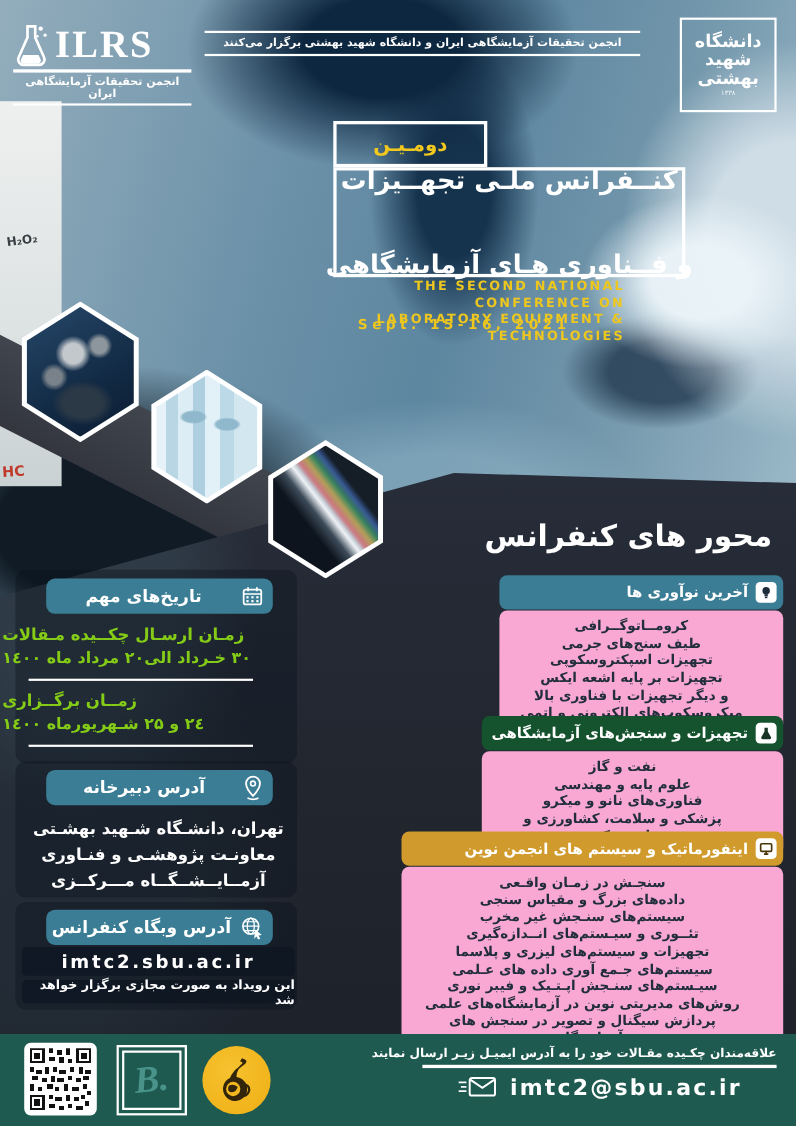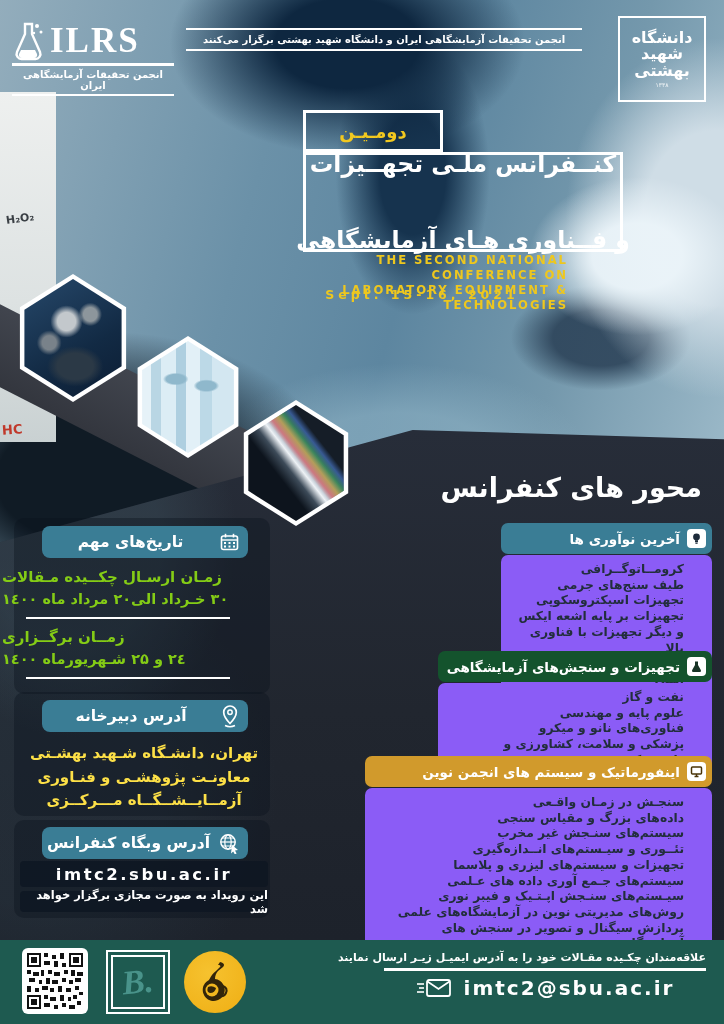--- a/index.html
+++ b/index.html
@@ -98,24 +98,24 @@
   .topics-heading{right:22px;top:472px;color:#fff;font-size:27px;font-weight:bold;}
   .tpanel{position:absolute;right:12px;}
   .tpanel-header{
     height:31px;border-radius:7px;display:flex;flex-direction:row;align-items:center;
     padding:0 6px;box-sizing:border-box;gap:7px;
   }
   .tpanel-iconbox{width:19px;height:19px;background:#fff;border-radius:4px;
     display:flex;align-items:center;justify-content:center;flex:none;}
   .tpanel-title{color:#fff;font-size:13.5px;font-weight:bold;white-space:nowrap;}
   .tpanel-body{
-    margin-top:1px;background:#8b5cf6;border-radius:7px;padding:7px 28px 9px 10px;
-    color:#222e3c;font-size:12.3px;line-height:15.7px;font-weight:600;text-align:right;
-  }
-  .tp1{top:523px;width:211px;}
+    margin-top:1px;background:#f9a8d4;border-radius:7px;padding:7px 28px 9px 10px;
+    color:#222e3c;font-size:12.3px;line-height:15.7px;font-weight:600;text-align:center;
+  }
+  .tp1{top:523px;width:258px;}
   .tp2{top:651px;width:274px;}
   .tp3{top:756px;width:347px;}
   .hdr-teal{background:#3a7d95;}
   .hdr-green{background:#14532d;}
   .hdr-orange{background:#d19a2c;}
   
   .loverlay{background:rgba(10,18,28,.38);border-radius:10px;}
   .lov-a{left:14px;top:518px;width:256px;height:176px;}
   .lov-b{left:14px;top:692px;width:256px;height:124px;}
   .lov-c{left:14px;top:820px;width:256px;height:98px;}
@@ -124,21 +124,21 @@
     display:flex;flex-direction:row;align-items:center;padding:0 8px;box-sizing:border-box;gap:8px;
   }
   .lheader-title{color:#fff;font-size:15.5px;font-weight:bold;flex:1;text-align:center;white-space:nowrap;}
   .lh-a{top:526px;}
   .lh-b{top:700px;}
   .lh-c{top:827px;}
   .dates-content{left:2px;top:566px;width:252px;text-align:left;color:#84cc16;font-weight:bold;}
   .dates-label{font-size:15px;line-height:22px;}
   .dates-value{font-size:14.5px;line-height:22px;}
   .ldivider{width:204px;height:2px;background:#fff;margin:7px auto 7px auto;}
-  .secretariat-lines{left:24px;top:742px;width:240px;text-align:center;color:#fde047;
+  .secretariat-lines{left:24px;top:742px;width:240px;text-align:center;color:#ffffff;
     font-size:15px;font-weight:bold;line-height:23.5px;}
   .website-url{
     left:20px;top:861px;width:248px;height:26px;background:rgba(14,22,34,.82);border-radius:4px;
     display:flex;align-items:center;justify-content:center;
     color:#fff;font-size:16.5px;font-weight:bold;letter-spacing:2.5px;
   }
   .website-note{
     left:20px;top:891px;width:248px;height:21px;background:rgba(14,22,34,.82);border-radius:4px;
     display:flex;align-items:center;justify-content:center;
     color:#fff;font-size:11.5px;font-weight:bold;

